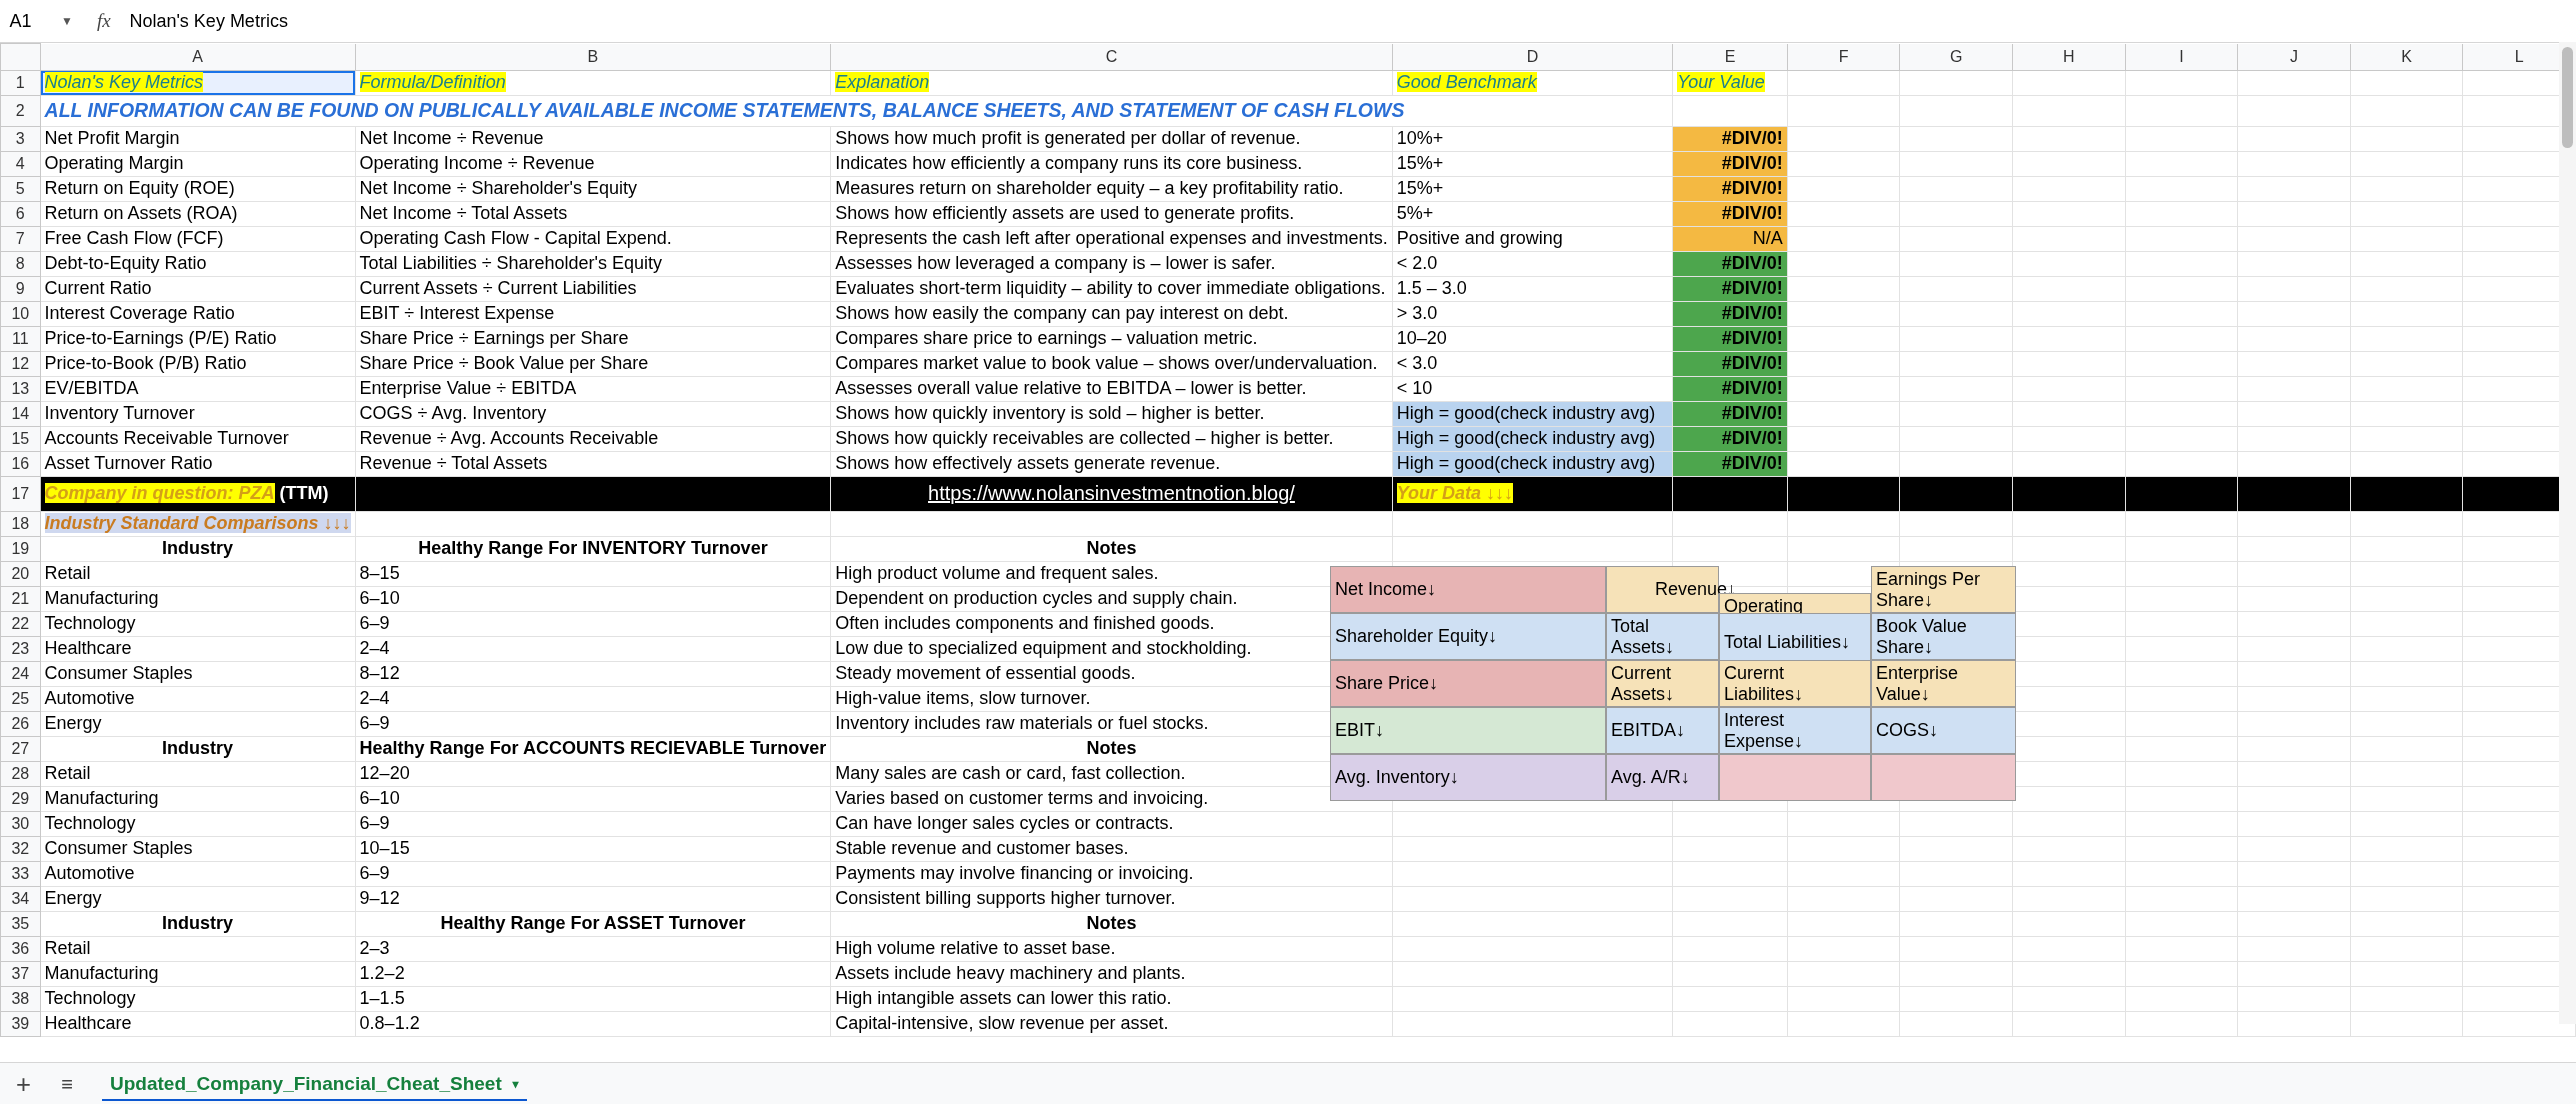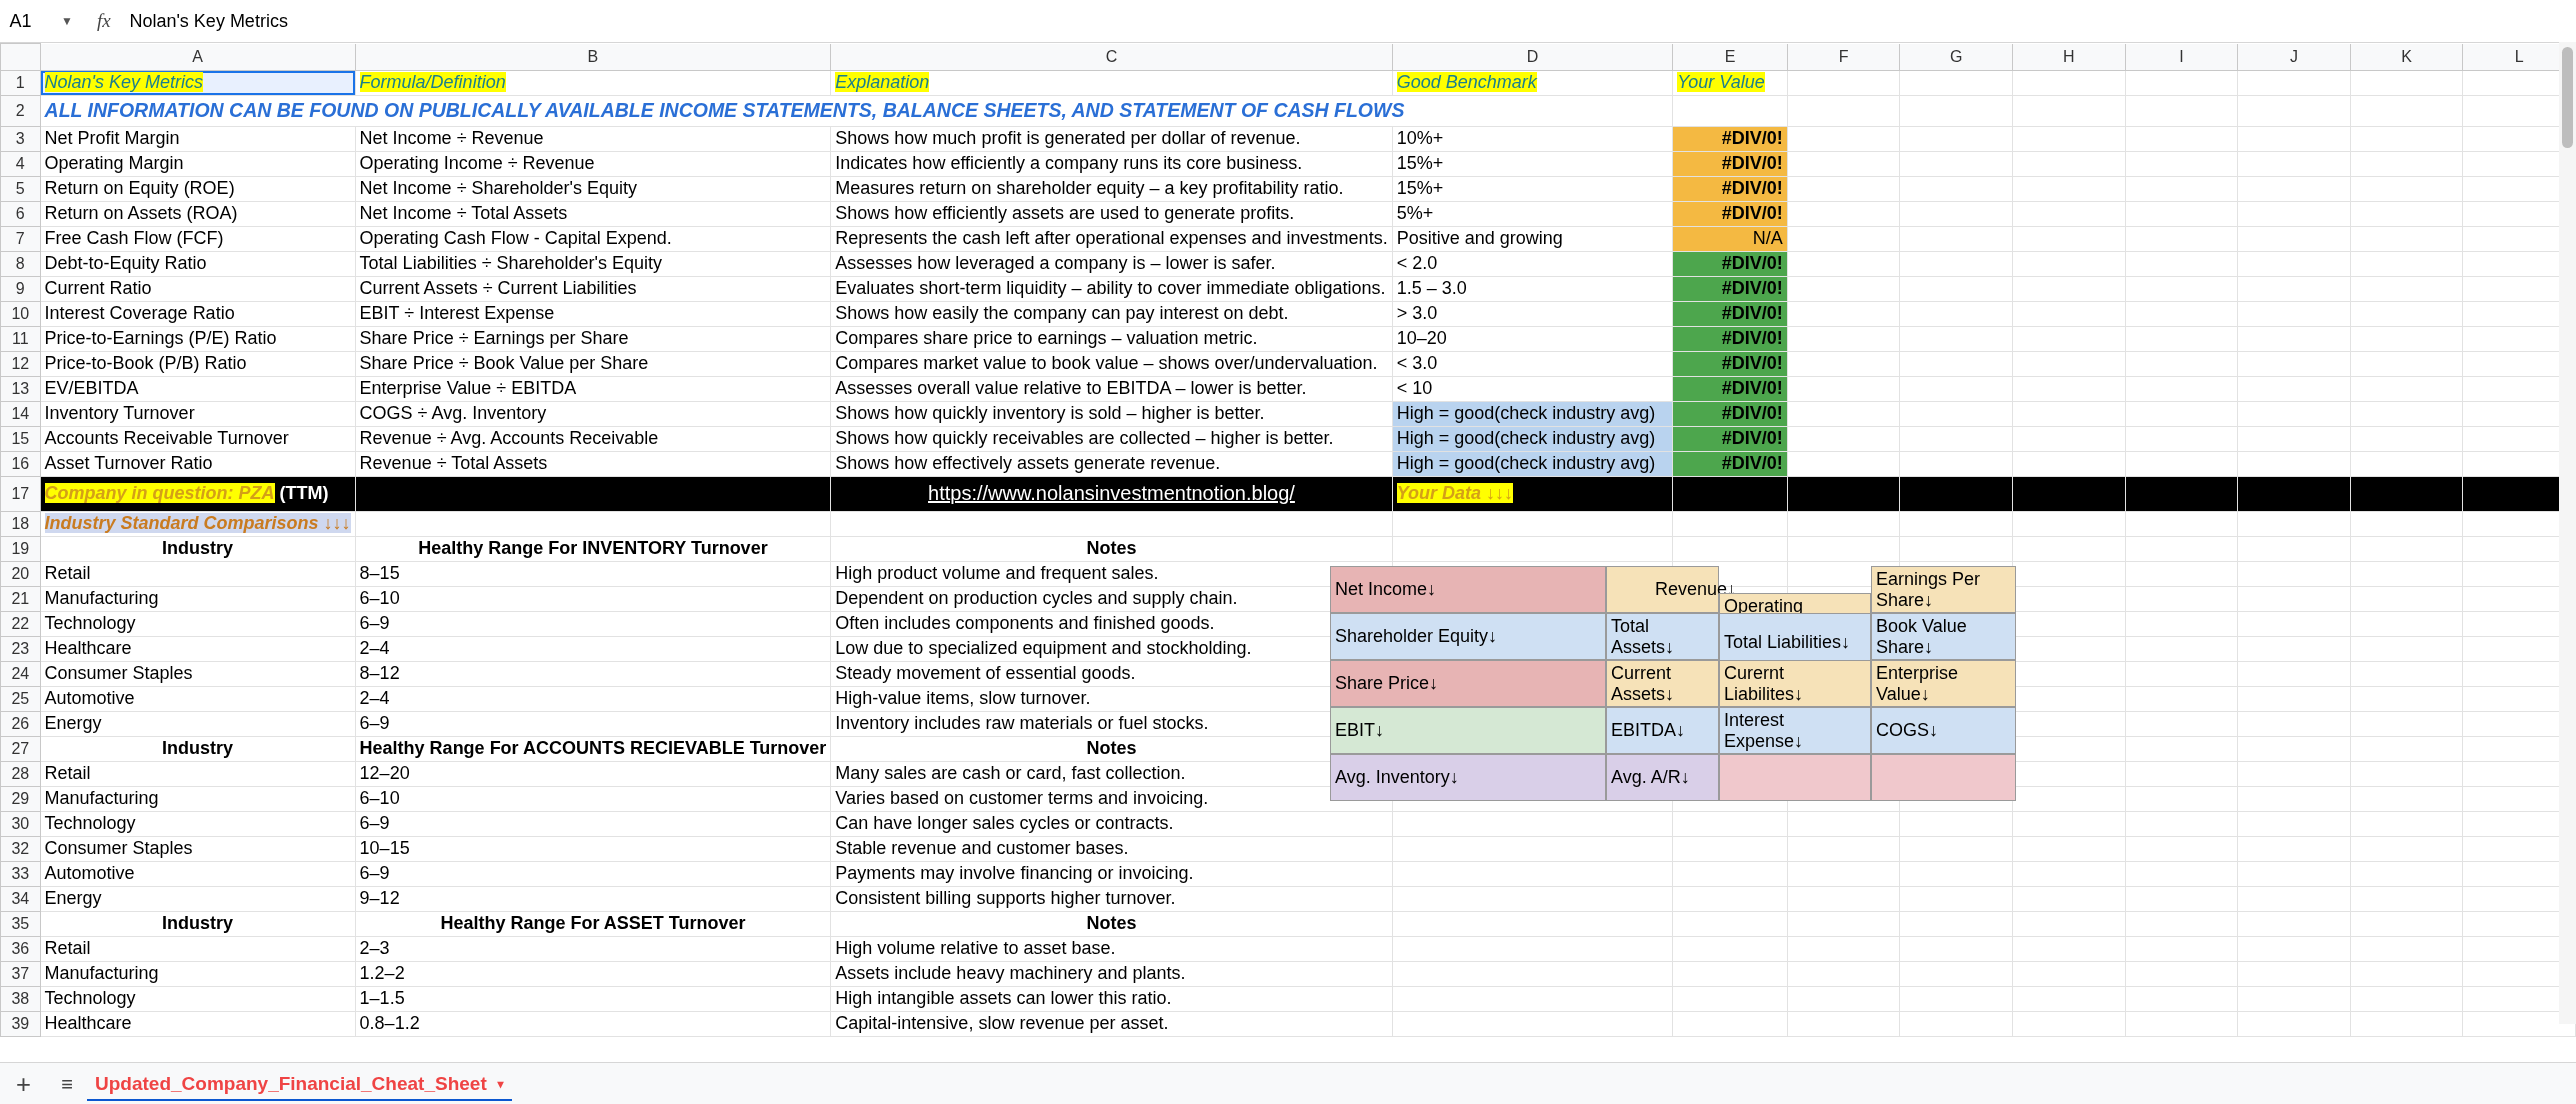--- a/index.html
+++ b/index.html
@@ -38,21 +38,21 @@
   
   .selcell{box-shadow:inset 0 0 0 2px #1a73e8;background:#e8f0fe !important;}
 
   
   .ovl{position:absolute;border:0.7px solid #9a9a9a;font-size:18px;padding:0 4px;display:flex;align-items:center;box-sizing:border-box;}
 
   
   .sheetbar{position:absolute;bottom:0;left:0;width:2576px;height:42px;background:#f8f9fa;border-top:0.7px solid #d6d6d6;display:flex;align-items:center;}
   .sb-plus{width:47px;text-align:center;font-size:25.6px;color:#444;}
   .sb-menu{width:40px;text-align:center;font-size:20px;color:#444;}
-  .sb-tab{font-size:19px;color:#ef4444;font-weight:bold;border-bottom:2.7px solid #0b57d0;padding:5.4px 8px 4px 8px;display:flex;align-items:center;gap:10.8px;}
+  .sb-tab{margin-left:15px;font-size:19px;color:#15803d;font-weight:bold;border-bottom:2.7px solid #0b57d0;padding:5.4px 8px 4px 8px;display:flex;align-items:center;gap:10.8px;}
   .sb-caret{font-size:12px;}
   .scroll-v{position:absolute;right:0;top:42px;width:17.5px;height:982px;background:#f5f5f5;}
   .scroll-v .thumb{position:absolute;top:5.4px;left:3.4px;width:10.8px;height:101px;background:#bdbdbd;border-radius:5.4px;}
 </style>
 </head>
 <body>
 
 <div class="app">
 
   <div class="formula-bar">

